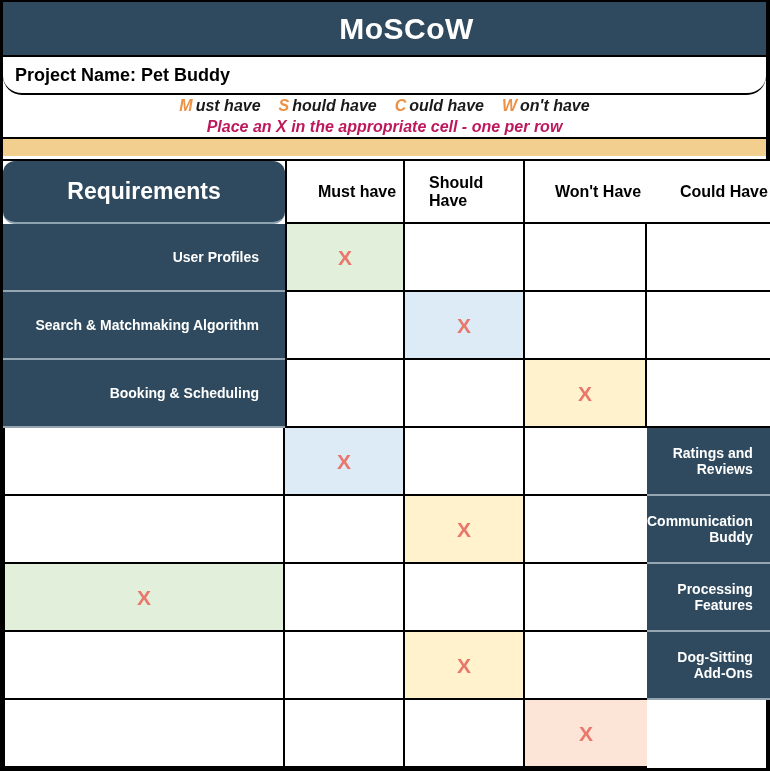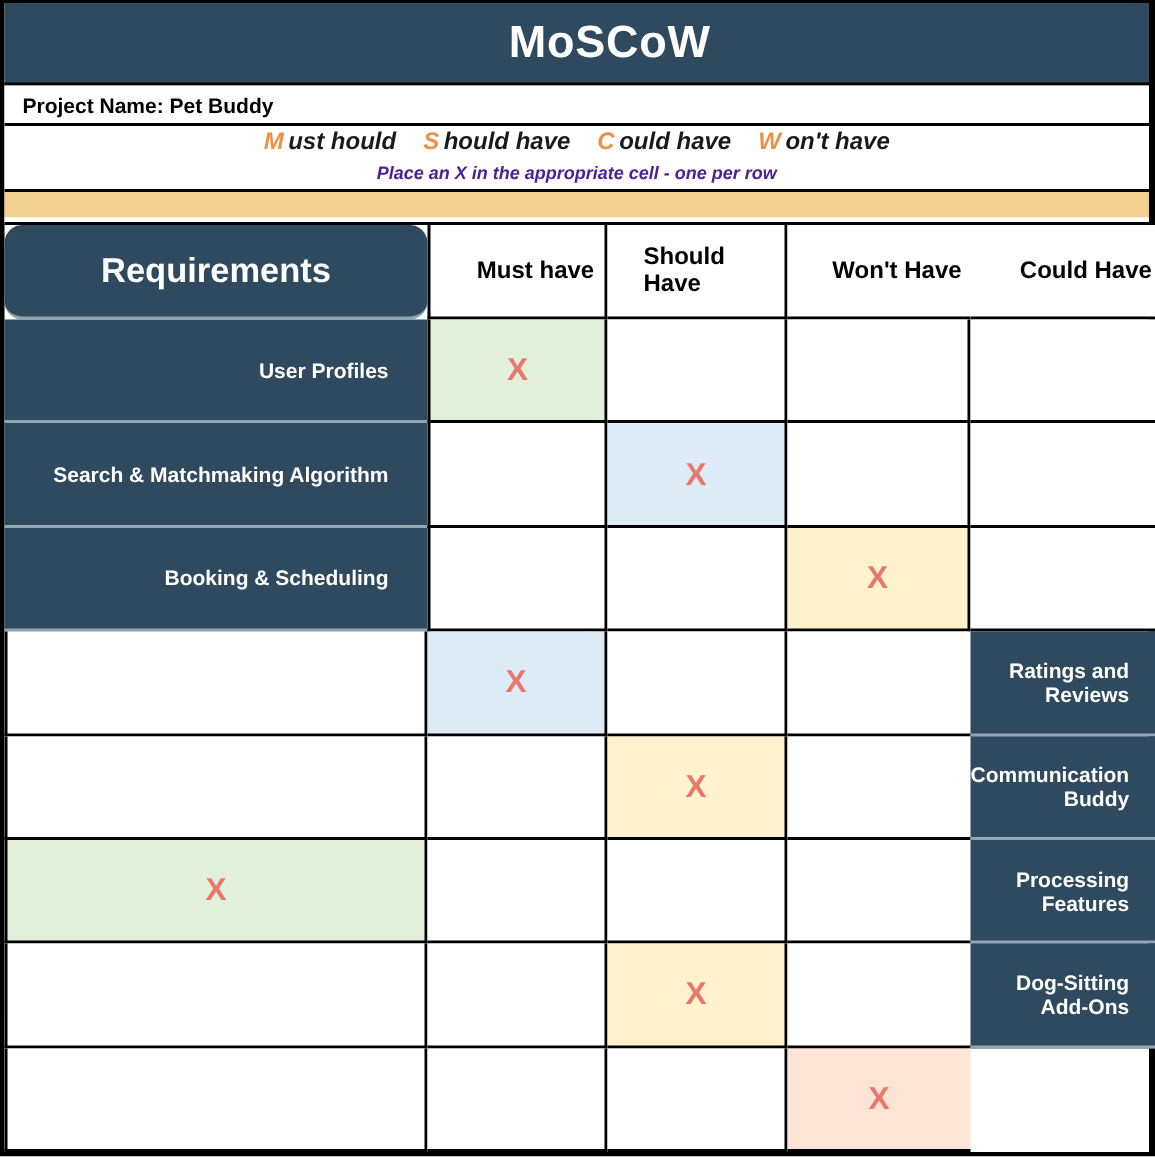--- a/index.html
+++ b/index.html
@@ -30,30 +30,31 @@
     justify-content: center;
     font-size: 30px;
     font-weight: bold;
     letter-spacing: 0.5px;
     border-bottom: 2px solid #000;
     flex: none;
     padding-left: 44px;
   }
   
   .project-row {
-    height: 27px;
+    height: 38px;
     display: flex;
     align-items: center;
     padding-left: 12px;
-    font-size: 14px;
+    font-size: 18px;
     font-weight: bold;
     color: #000;
     border-bottom: 2px solid #000;
     background: #fff;
     flex: none;
+    border-radius: 19px;
   }
   
   .legend {
     height: 44px;
     display: flex;
     flex-direction: column;
     align-items: center;
     justify-content: center;
     border-bottom: 2px solid #000;
     font-weight: bold;
@@ -63,22 +64,22 @@
   }
   .legend-line1 {
     font-size: 16px;
     color: #1a1a1a;
     display: flex;
     gap: 18px;
     line-height: 21px;
   }
   .legend-item .initial { color: #ED9144; margin-right: 3px; }
   .legend-line2 {
-    font-size: 12px;
-    color: #4c1d95;
+    font-size: 16px;
+    color: #be185d;
     line-height: 21px;
   }
   
   .orange-bar {
     height: 17px;
     background: #F2CE8F;
     flex: none;
   }
   .white-gap { height: 3px; background: #fff; flex: none; }
   
@@ -154,21 +155,21 @@
   <div class="title-bar">
     <span>MoSCoW</span>
   </div>
 
   <div class="project-row">
     <span>Project Name: Pet Buddy</span>
   </div>
 
   <div class="legend">
     <div class="legend-line1">
-      <span class="legend-item"><span class="initial">M</span><span>ust hould</span></span>
+      <span class="legend-item"><span class="initial">M</span><span>ust have</span></span>
       <span class="legend-item"><span class="initial">S</span><span>hould have</span></span>
       <span class="legend-item"><span class="initial">C</span><span>ould have</span></span>
       <span class="legend-item"><span class="initial">W</span><span>on't have</span></span>
     </div>
     <div class="legend-line2">Place an X in the appropriate cell - one per row</div>
   </div>
 
   <div class="orange-bar"></div>
   <div class="white-gap"></div>
 

